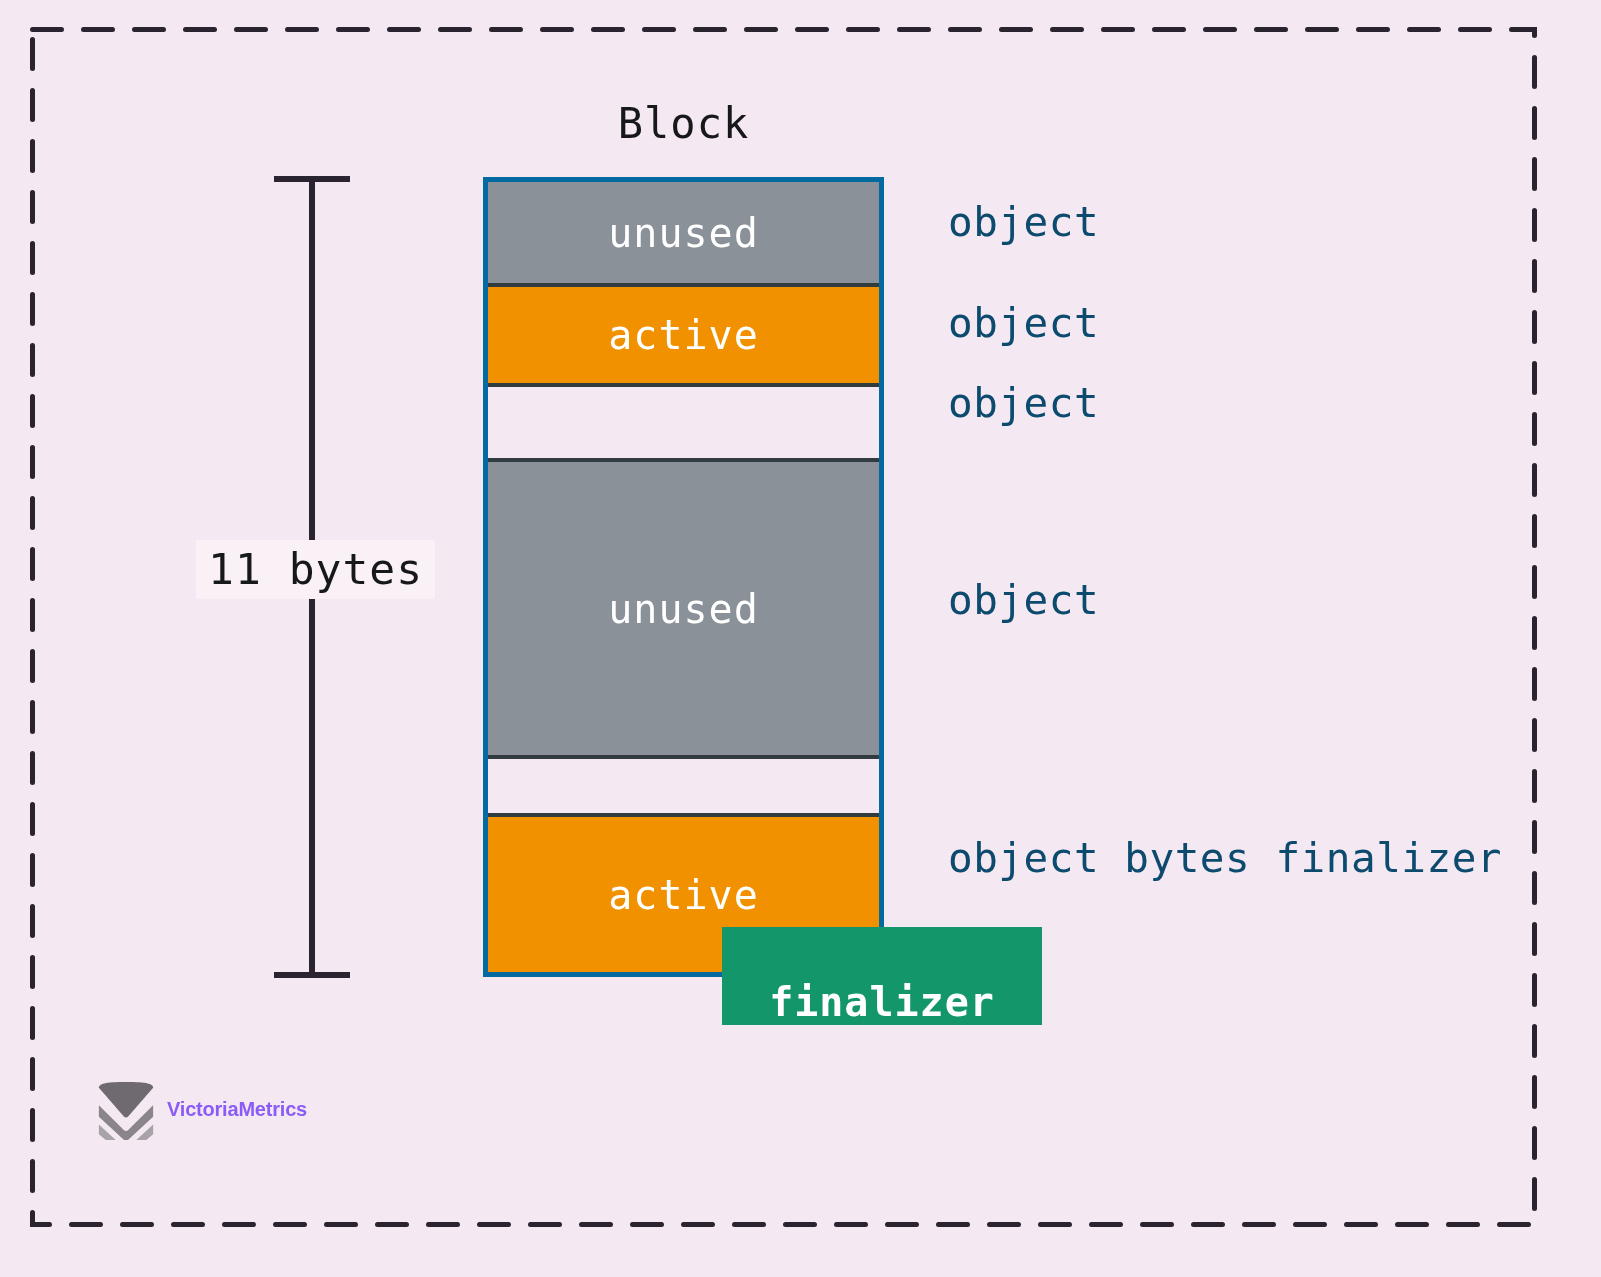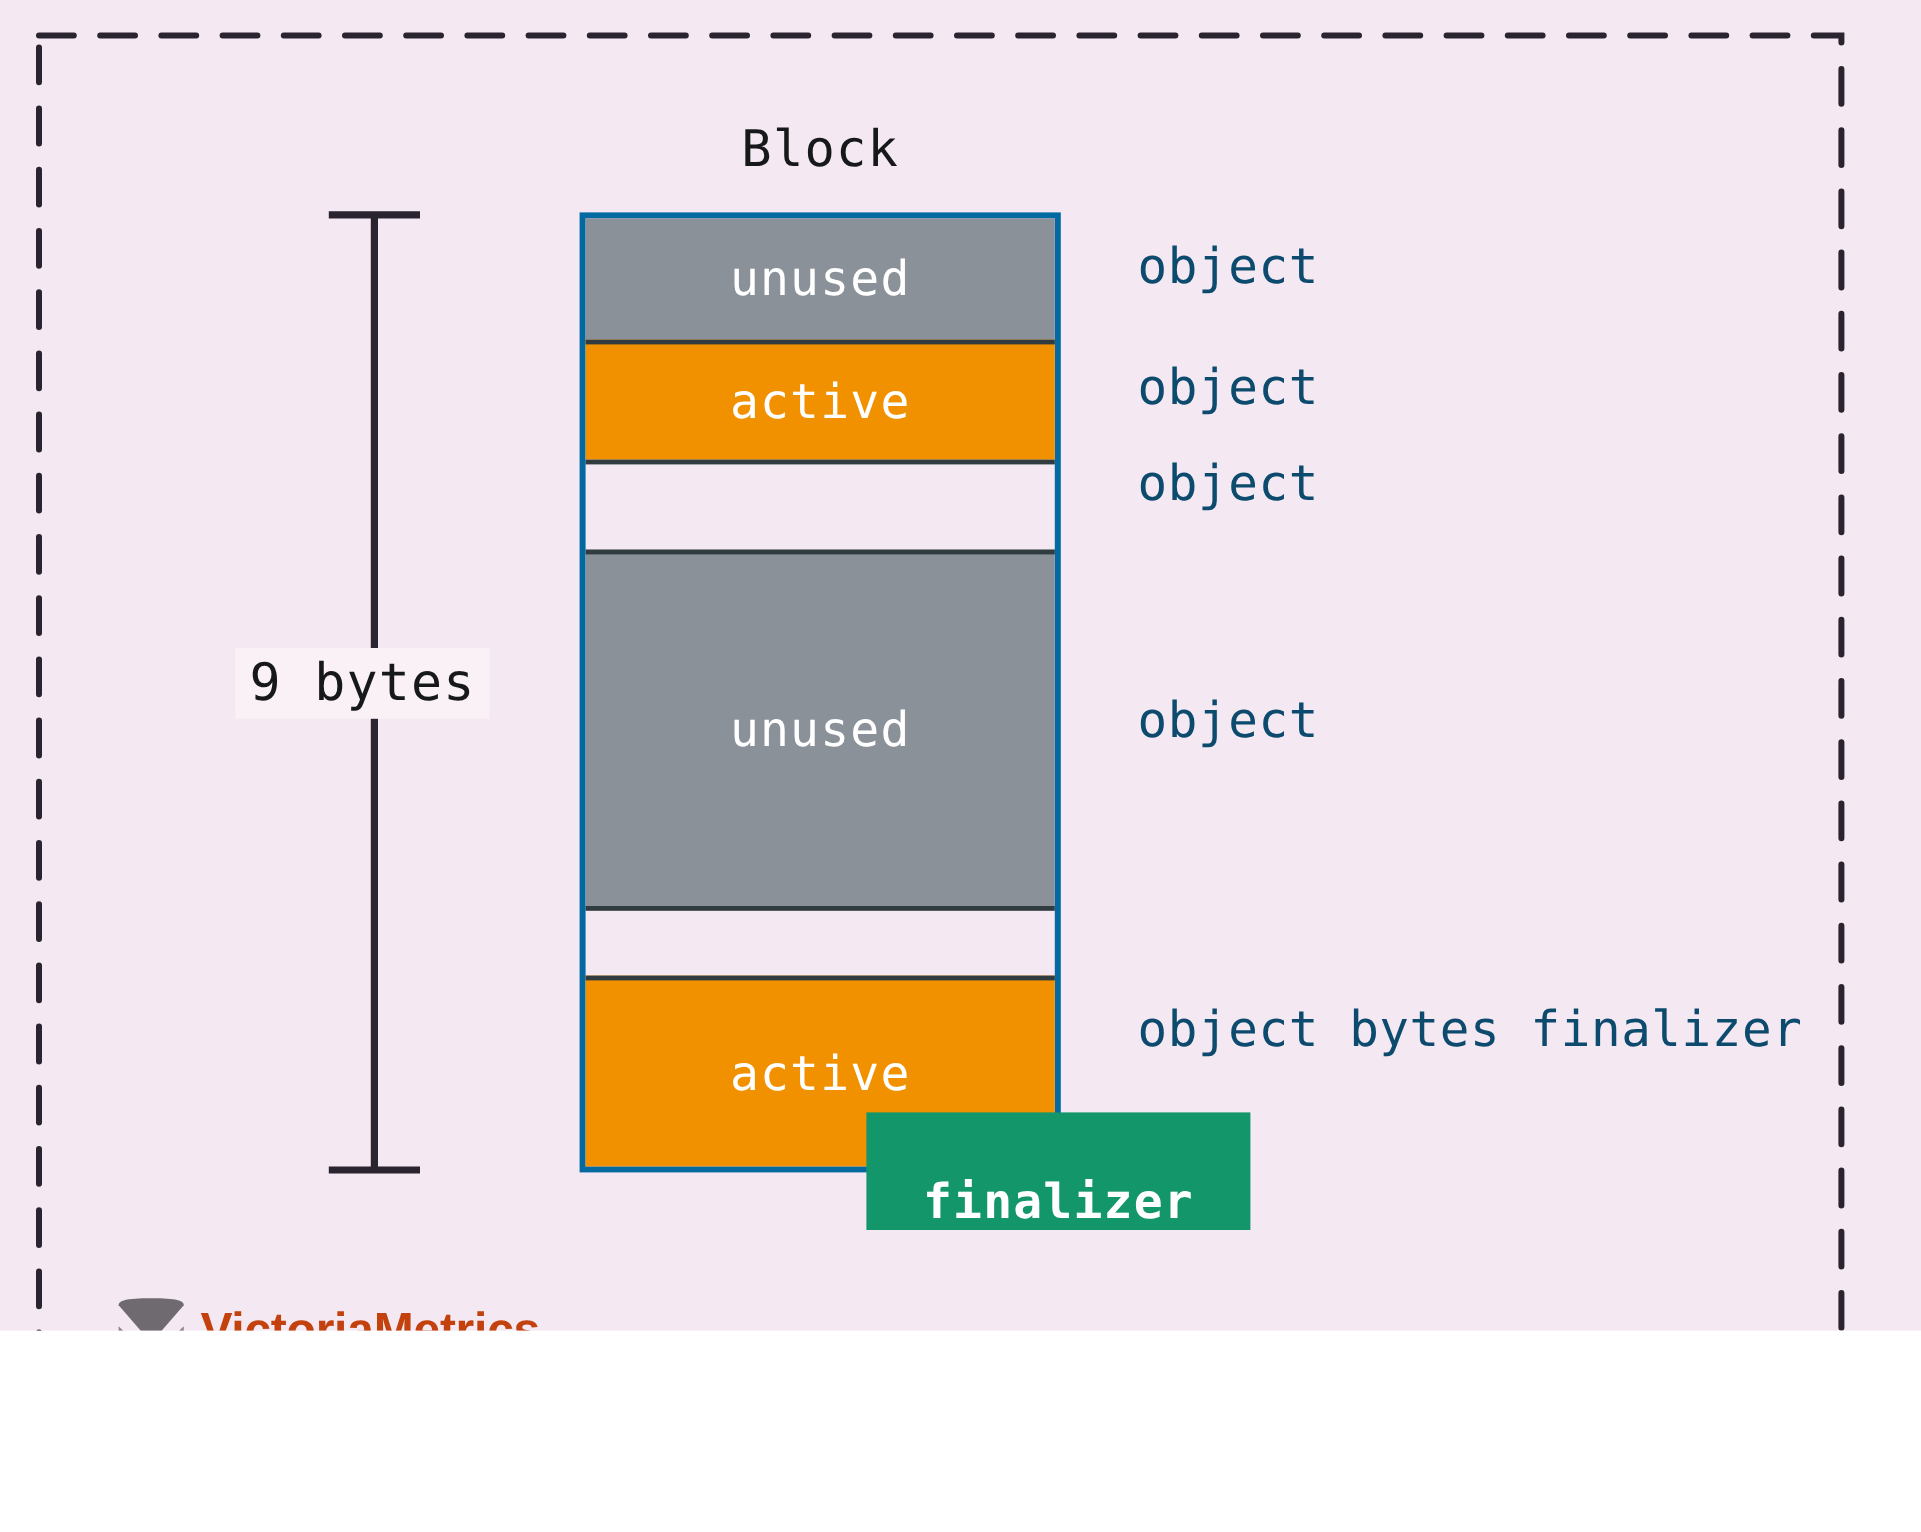--- a/index.html
+++ b/index.html
@@ -4,21 +4,21 @@
 <title>Block memory layout diagram</title>
 <style>
   html, body {
     margin: 0;
     padding: 0;
     background: #ffffff;
   }
   #canvas {
     position: relative;
     width: 1601px;
-    height: 1109px;
+    height: 1277px;
     background: #f4e8f2;
     font-family: "DejaVu Sans Mono", monospace;
     overflow: hidden;
   }
 
   
   #dashed-frame {
     position: absolute;
     left: 30px;
     top: 27px;
@@ -126,23 +126,23 @@
     position: absolute;
     left: 95px;
     top: 1078px;
     display: flex;
     align-items: center;
     gap: 10px;
   }
   #brand-mark { width: 62px; height: 62px; display:block; }
   #brand-name {
     font-family: "Liberation Sans", sans-serif;
-    font-size: 40px;
+    font-size: 20px;
     font-weight: bold;
-    color: #c2410c;
+    color: #8b5cf6;
     letter-spacing: -0.2px;
   }
 </style>
 </head>
 <body>
 
 <div id="canvas">
 
   <div id="dashed-frame">
     <svg viewBox="0 0 1507 1200" preserveAspectRatio="none" aria-hidden="true">
@@ -179,21 +179,21 @@
   <div class="row-label" style="top:580px;">object</div>
   <div class="row-label" style="top:838px;">object bytes finalizer</div>
 
   <div id="dimension">
     <svg viewBox="0 0 100 814" preserveAspectRatio="none" aria-hidden="true">
       <line x1="12" y1="9" x2="88" y2="9" stroke="#2a2430" stroke-width="6"></line>
       <line x1="50" y1="9" x2="50" y2="805" stroke="#2a2430" stroke-width="6"></line>
       <line x1="12" y1="805" x2="88" y2="805" stroke="#2a2430" stroke-width="6"></line>
     </svg>
   </div>
-  <div id="dimension-label">9 bytes</div>
+  <div id="dimension-label">11 bytes</div>
 
   <div id="finalizer-box">
     <span>finalizer</span>
   </div>
 
   <div id="brand">
     <svg id="brand-mark" viewBox="0 0 64 64" aria-hidden="true">
       <path d="M4 10 C4 6 10 4 32 4 C54 4 60 6 60 10 L34 40 C33 41 31 41 30 40 Z" fill="#6f6a6f"></path>
       <path d="M4 28 L4 40 L30 64 C31 65 33 65 34 64 L60 40 L60 28 L34 54 C33 55 31 55 30 54 Z" fill="#8a858a"></path>
       <path d="M4 48 L4 58 L30 80 C31 81 33 81 34 80 L60 58 L60 48 L34 72 C33 73 31 73 30 72 Z" fill="#a8a3a8"></path>

